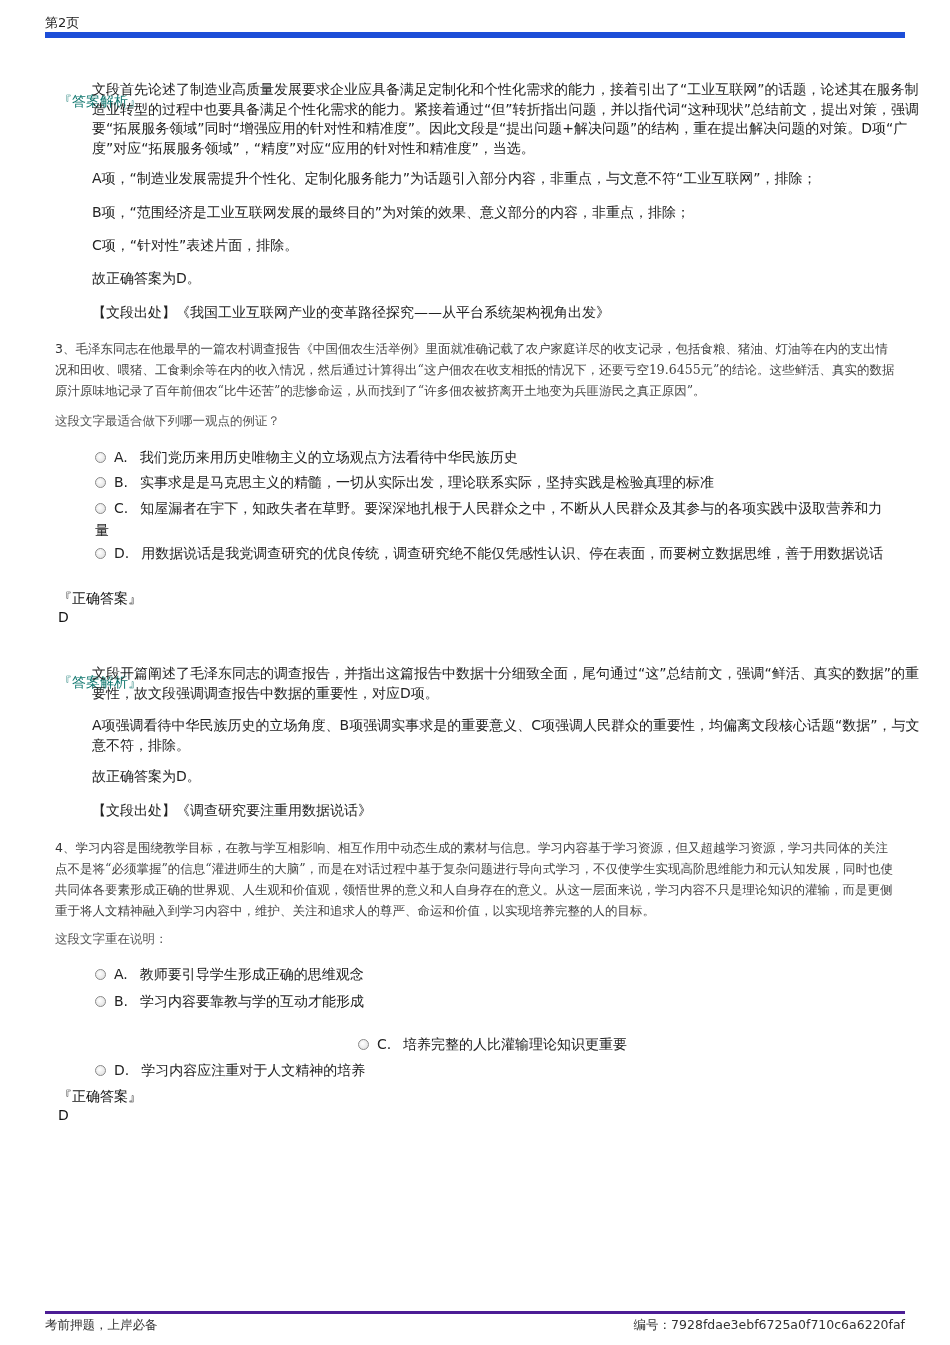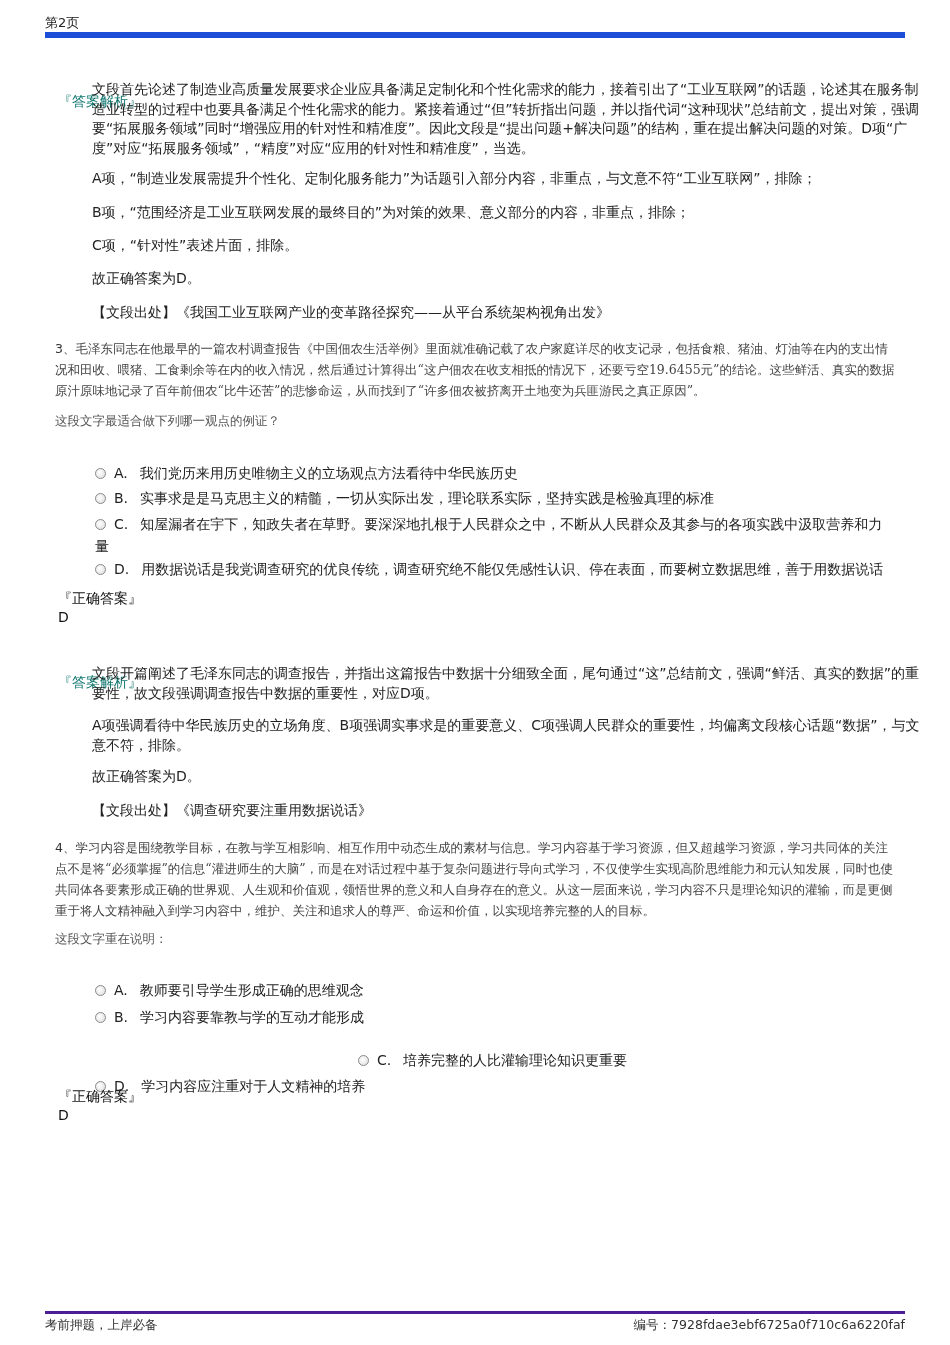--- a/index.html
+++ b/index.html
@@ -9,21 +9,21 @@
   .page-header .right { position: absolute; right: 0; top: 0; }
   .page-footer { position: absolute; left: 45px; right: 45px; top: 1311px; border-top: 3px solid #4c1d95; padding-top: 3px; font-size: 12.5px; color: #333; }
   .page-footer .left { position: absolute; left: 0; top: 3px; }
   .page-footer .right { position: absolute; right: 0; top: 3px; }
   .content { position: absolute; left: 0; top: 0; width: 950px; }
   .blk { position: absolute; left: 58px; width: 830px; font-size: 14px; line-height: 19.5px; color: #222; margin-left: 34px; }
   .lbl { position: absolute; left: 58px; font-size: 14px; color: #0f766e; margin-top: 44px; }
   .q { position: absolute; left: 55px; width: 840px; font-family: "DejaVu Serif", serif; font-size: 12.5px; line-height: 21px; color: #444; }
   .q b { font-family: "DejaVu Sans", sans-serif; font-weight: normal; color: #333; }
   .prompt { position: absolute; left: 55px; font-family: "DejaVu Serif", serif; font-size: 12.5px; color: #555; }
-  .opt { position: absolute; left: 95px; width: 795px; font-size: 14px; line-height: 22px; color: #222; margin-top: 16px; }
+  .opt { position: absolute; left: 95px; width: 795px; font-size: 14px; line-height: 22px; color: #222; }
   .opt .radio { display: inline-block; width: 9px; height: 9px; border: 1px solid #888; border-radius: 50%; margin-right: 8px; vertical-align: -1px; background: radial-gradient(circle at 40% 40%, #fff 0%, #e6e6e6 70%); }
   .opt .letter { display: inline-block; margin-right: 12px; }
   .ans { position: absolute; left: 58px; font-size: 14px; color: #111; text-align: right; }
 </style>
 </head>
 <body>
 
 <div class="page-header">
   <span class="left">第2页</span>
 </div>

